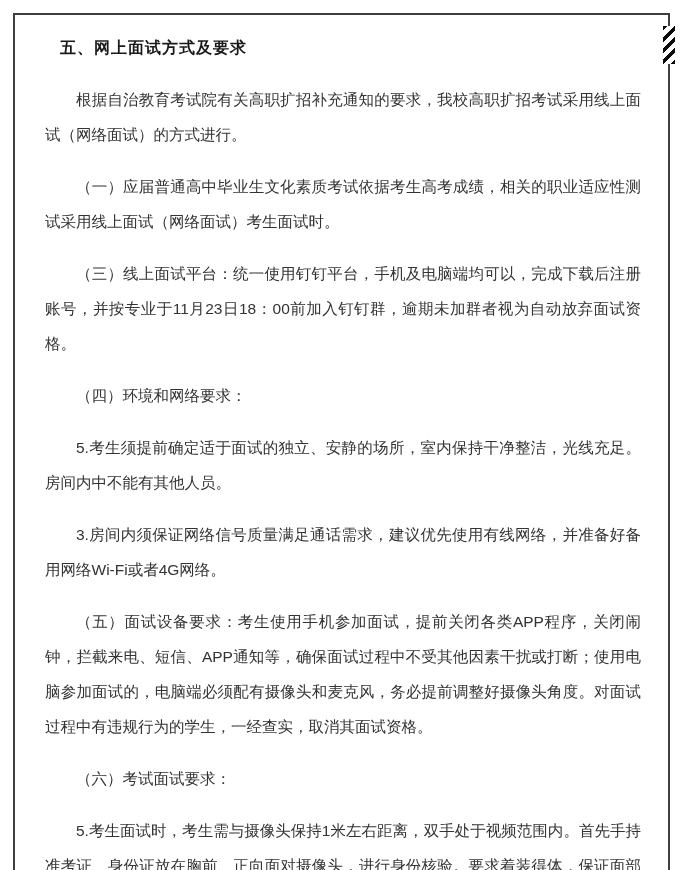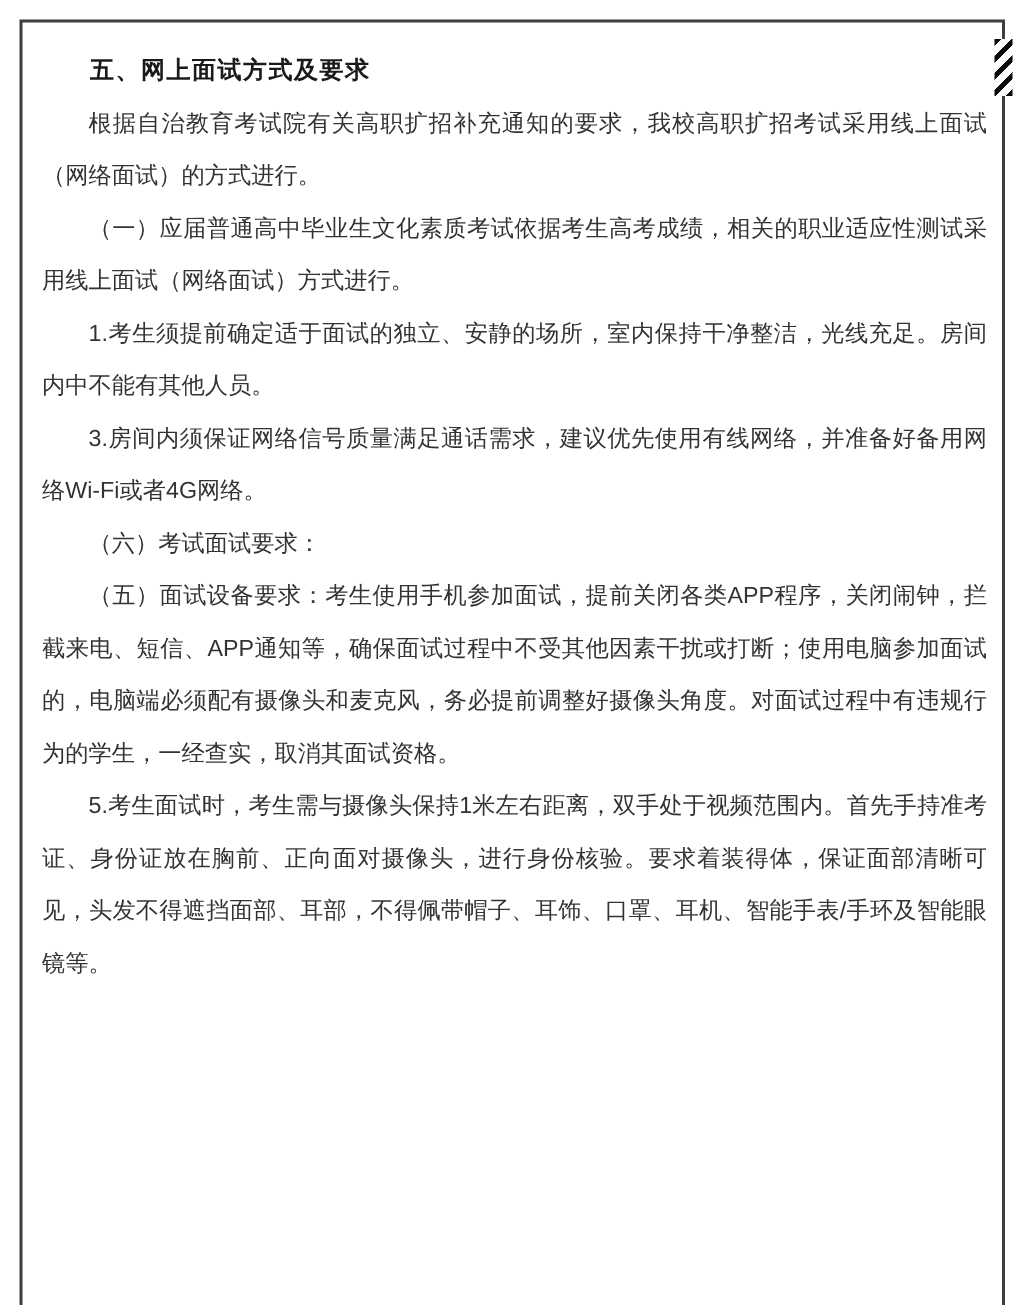--- a/index.html
+++ b/index.html
@@ -47,43 +47,45 @@
   .doc-title {
     margin: 0;
     font-size: 16px;
     font-weight: bold;
     color: #1a1a1a;
     line-height: 35px;
     text-indent: 2em;
     letter-spacing: 1px;
   }
   .para {
-    margin: 0;
+    margin: 17px;
     font-size: 15.5px;
     color: #333333;
     line-height: 35px;
     text-indent: 2em;
     text-align: justify;
     word-break: break-all;
   }
 </style>
 </head>
 <body>
 
 <div class="page">
   <div class="sheet">
 
     <div class="hatch"></div>
 
     <div class="content">
       <h2 class="doc-title">五、网上面试方式及要求</h2>
 
       <p class="para">根据自治教育考试院有关高职扩招补充通知的要求，我校高职扩招考试采用线上面试（网络面试）的方式进行。</p>
-      <p class="para">（一）应届普通高中毕业生文化素质考试依据考生高考成绩，相关的职业适应性测试采用线上面试（网络面试）方式进行。</p>
-      <p class="para">1.考生须提前确定适于面试的独立、安静的场所，室内保持干净整洁，光线充足。房间内中不能有其他人员。</p>
+      <p class="para">（一）应届普通高中毕业生文化素质考试依据考生高考成绩，相关的职业适应性测试采用线上面试（网络面试）考生面试时。</p>
+      <p class="para">（三）线上面试平台：统一使用钉钉平台，手机及电脑端均可以，完成下载后注册账号，并按专业于11月23日18：00前加入钉钉群，逾期未加群者视为自动放弃面试资格。</p>
+      <p class="para">（四）环境和网络要求：</p>
+      <p class="para">5.考生须提前确定适于面试的独立、安静的场所，室内保持干净整洁，光线充足。房间内中不能有其他人员。</p>
       <p class="para">3.房间内须保证网络信号质量满足通话需求，建议优先使用有线网络，并准备好备用网络Wi-Fi或者4G网络。</p>
+      <p class="para">（五）面试设备要求：考生使用手机参加面试，提前关闭各类APP程序，关闭闹钟，拦截来电、短信、APP通知等，确保面试过程中不受其他因素干扰或打断；使用电脑参加面试的，电脑端必须配有摄像头和麦克风，务必提前调整好摄像头角度。对面试过程中有违规行为的学生，一经查实，取消其面试资格。</p>
       <p class="para">（六）考试面试要求：</p>
-      <p class="para">（五）面试设备要求：考生使用手机参加面试，提前关闭各类APP程序，关闭闹钟，拦截来电、短信、APP通知等，确保面试过程中不受其他因素干扰或打断；使用电脑参加面试的，电脑端必须配有摄像头和麦克风，务必提前调整好摄像头角度。对面试过程中有违规行为的学生，一经查实，取消其面试资格。</p>
       <p class="para">5.考生面试时，考生需与摄像头保持1米左右距离，双手处于视频范围内。首先手持准考证、身份证放在胸前、正向面对摄像头，进行身份核验。要求着装得体，保证面部清晰可见，头发不得遮挡面部、耳部，不得佩带帽子、耳饰、口罩、耳机、智能手表/手环及智能眼镜等。</p>
     </div>
 
   </div>
 </div>
 
 </body></html>

